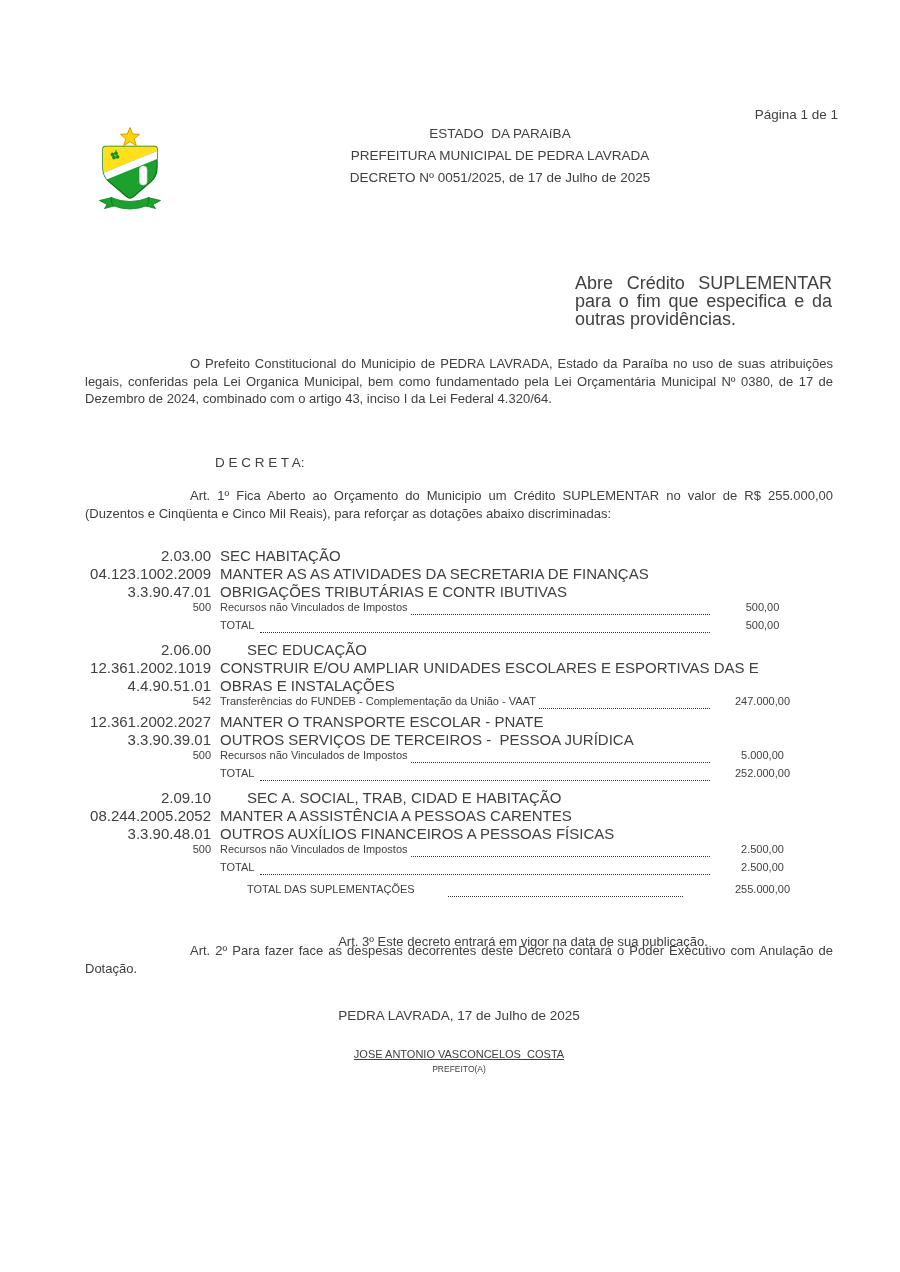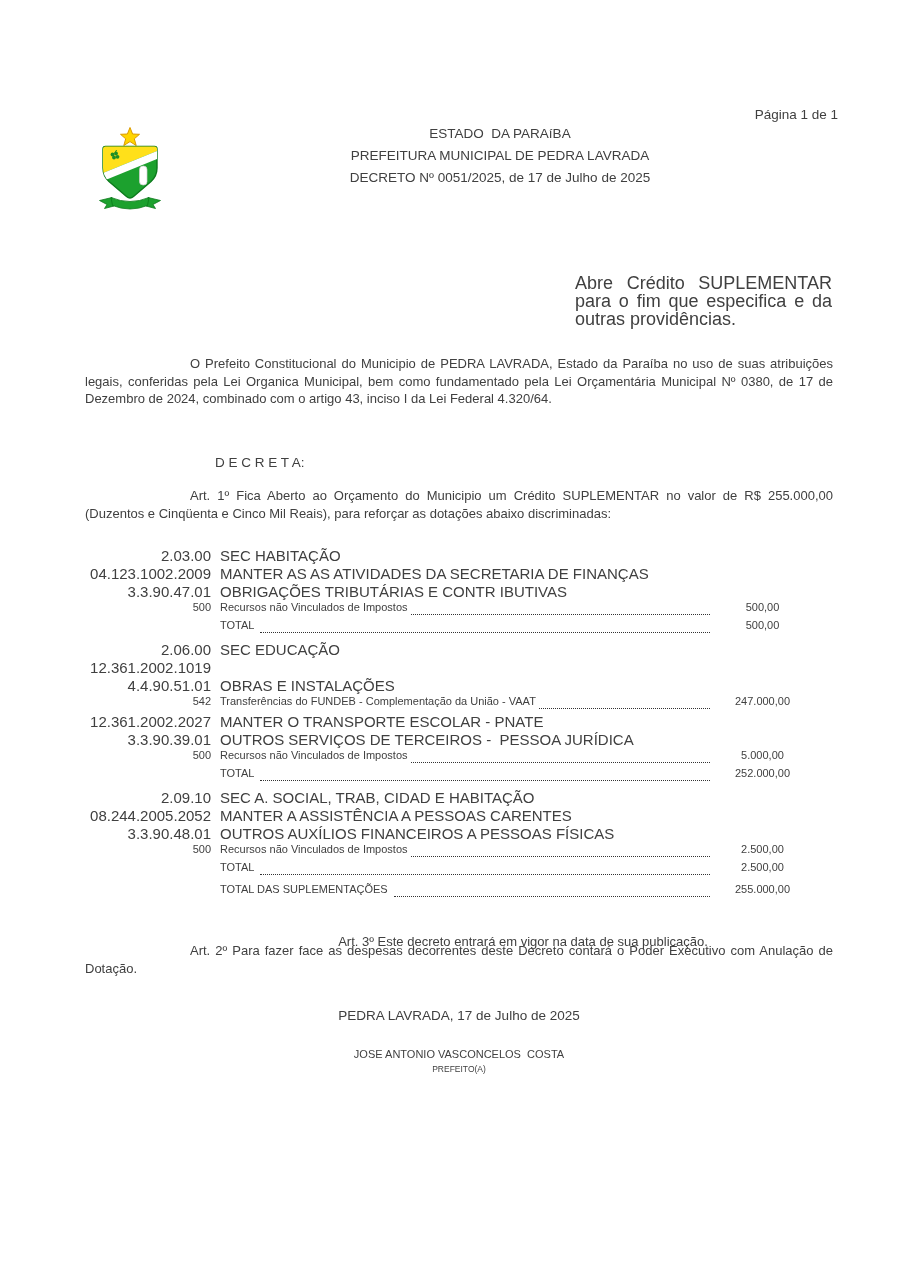--- a/index.html
+++ b/index.html
@@ -27,29 +27,29 @@
   .decreta  { position:absolute; left:215px; top:455px; font-size:13.5px; }
   .art1 { top:487px; text-indent:105px; }
   .art2 { top:942px; text-indent:105px; }
   .art3 { top:933px; text-indent:128px; text-align:center; }
   .place-date {
     position:absolute; left:85px; top:1008px; width:748px;
     text-align:center; font-size:13.5px;
   }
   .sig-name {
     position:absolute; left:85px; top:1048px; width:748px;
-    text-align:center; font-size:11px;
+    text-align:center; font-size:11px;text-decoration:underline;
   }
   .sig-title {
     position:absolute; left:85px; top:1064px; width:748px;
     text-align:center; font-size:8.5px;
   }
   .alloc-table { position:absolute; left:85px; top:547px; width:727px; }
   .t-row { display:flex; align-items:baseline; height:18px; font-size:15px; }
-  .t-row.gap { margin-top:4px; }
+  .t-row.gap { margin-top:4px;gap:27px; }
   .t-code { flex:none; width:126px; text-align:right; white-space:pre; }
   .t-desc { flex:none; margin-left:9px; white-space:pre; }
   .t-row.resource, .t-row.total { font-size:11px; }
   .t-row.grand { font-size:11px; }
   .leader {
     flex:1 1 auto; min-width:8px; height:0;
     border-bottom:1.6px dotted #333;
     align-self:flex-end; margin:0 3px 4px 3px;
   }
   .t-value { flex:none; width:99px; text-align:center; font-size:11px; }
@@ -129,20 +129,21 @@
         <span class="t-desc">TOTAL </span>
         <span class="leader"></span>
         <span class="t-value">500,00</span>
       </div>
       <div class="t-row unit gap">
         <span class="t-code">2.06.00</span>
         <span class="t-desc">SEC EDUCAÇÃO</span>
       </div>
       <div class="t-row program">
         <span class="t-code">12.361.2002.1019</span>
+        <span class="t-desc">CONSTRUIR E/OU AMPLIAR UNIDADES ESCOLARES E ESPORTIVAS DAS E</span>
       </div>
       <div class="t-row element">
         <span class="t-code">4.4.90.51.01</span>
         <span class="t-desc">OBRAS E INSTALAÇÕES</span>
       </div>
       <div class="t-row resource">
         <span class="t-code">542</span>
         <span class="t-desc">Transferências do FUNDEB - Complementação da União - VAAT</span>
         <span class="leader"></span>
         <span class="t-value">247.000,00</span>

